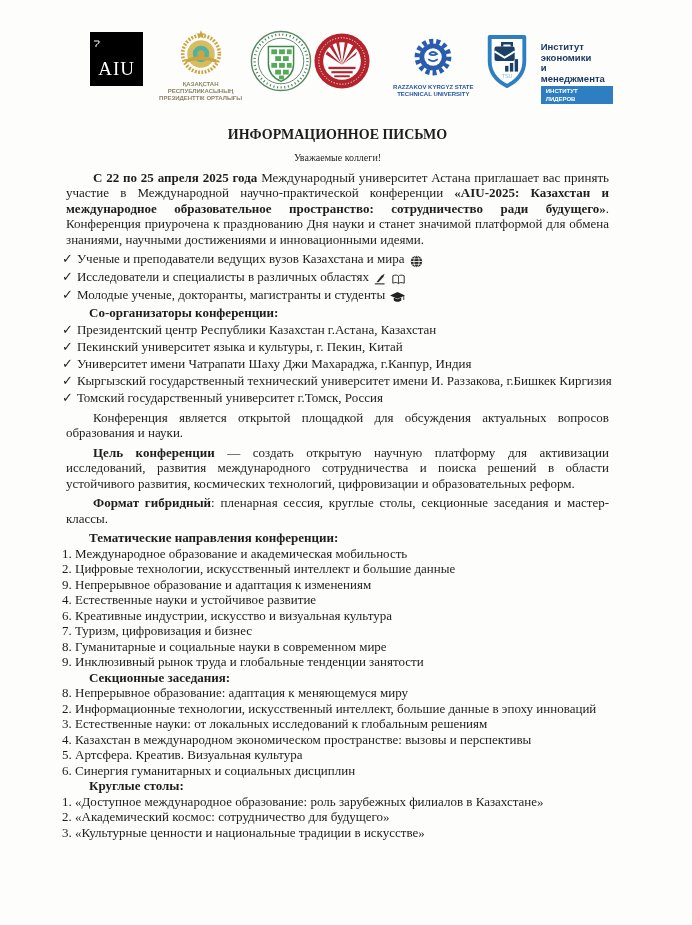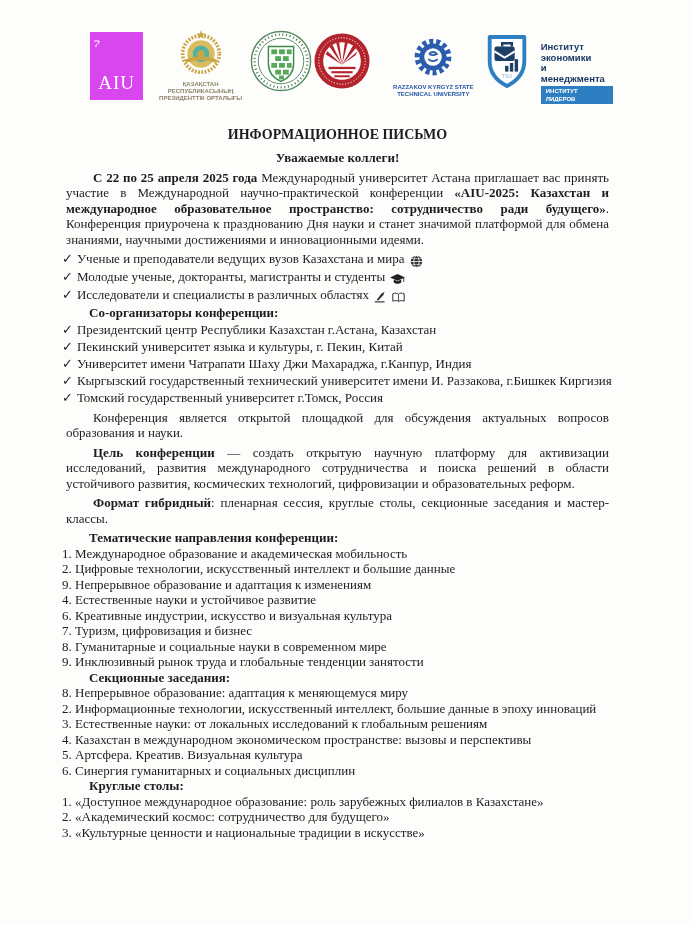--- a/index.html
+++ b/index.html
@@ -6,21 +6,21 @@
   body {
     width:692px; height:925px; overflow:hidden;
     background:#fdfdfb; color:#1d1d1d;
     font-family:"Liberation Serif", serif;
   }
   .page { padding:30px 79px 0 62px; }
 
   
   .logos { display:flex; align-items:flex-start; margin-left:28px; height:72px; }
   .logo-aiu {
-    width:54px; height:68px; margin-top:2px; background:#d946ef;
+    width:54px; height:54px; margin-top:2px; background:#000000;
     position:relative; display:flex; align-items:flex-end; justify-content:center;
   }
   .logo-aiu .glyph { position:absolute; top:2px; left:3px; }
   .logo-aiu .aiu-label {
     color:#fff; font-family:"Liberation Serif",serif; font-size:19px;
     letter-spacing:1px; margin-bottom:6px;
   }
   .logo-block { display:flex; flex-direction:column; align-items:center; }
   .pc-block { width:96px; margin-left:10px; }
   .cap {
@@ -35,21 +35,21 @@
   .tsu-shield { margin-left:6px; margin-top:2px; }
   .tsu-text { margin-left:9px; margin-top:12px; font-family:"Liberation Sans",sans-serif; }
   .tsu-line { font-weight:bold; color:#1b3a63; font-size:9.5px; line-height:10.5px; }
   .tsu-badge {
     display:inline-block; margin-top:2px; background:#2e7fc2; color:#fff;
     font-weight:bold; font-size:6px; line-height:8px; padding:1px 5px;
   }
 
   
   .title { text-align:center; font-weight:bold; font-size:14px; margin:25px 0 7px 0; }
-  .salutation { text-align:center; font-weight:bold; font-size:13px; line-height:15.5px; }
+  .salutation { text-align:center; font-weight:normal; font-size:10px; line-height:15.5px; }
   .para {
     margin:4px; font-size:13px; line-height:15.5px;
     text-align:justify; text-indent:27px;
   }
   .h { font-weight:bold; font-size:13px; line-height:15.5px; text-indent:27px; }
   .check-item {
     font-size:13px; line-height:15.5px; text-align:justify; margin:1.5px 0;
   }
   .chk { font-weight:bold; font-family:"DejaVu Sans",sans-serif; margin-right:4px; }
   .num-item { font-size:13px; line-height:15.5px; max-width:536px; }
@@ -168,33 +168,33 @@
   <div class="check-item">
     <span class="chk">✓</span><span>Ученые и преподаватели ведущих вузов Казахстана и мира</span><span class="inline-icon"><svg width="13" height="13" viewBox="0 0 16 16">
           <circle cx="8" cy="8" r="7" fill="#2b2b2b"></circle>
           <ellipse cx="8" cy="8" rx="3.2" ry="7" fill="none" stroke="#fff" stroke-width="1"></ellipse>
           <line x1="1" y1="8" x2="15" y2="8" stroke="#fff" stroke-width="1"></line>
           <line x1="2.5" y1="4.5" x2="13.5" y2="4.5" stroke="#fff" stroke-width="0.8"></line>
           <line x1="2.5" y1="11.5" x2="13.5" y2="11.5" stroke="#fff" stroke-width="0.8"></line>
         </svg></span>
   </div>
   <div class="check-item">
-    <span class="chk">✓</span><span>Молодые ученые, докторанты, магистранты и студенты</span><span class="inline-icon"><svg width="15" height="11" viewBox="0 0 18 13">
-          <polygon points="9,0 18,4 9,8 0,4" fill="#222"></polygon>
-          <path d="M4.5,6.5 L4.5,10 C7,12.2 11,12.2 13.5,10 L13.5,6.5 L9,8.5 Z" fill="#222"></path>
-          <line x1="16.5" y1="4.5" x2="16.5" y2="9.5" stroke="#222" stroke-width="1"></line>
-        </svg></span>
-  </div>
-  <div class="check-item">
     <span class="chk">✓</span><span>Исследователи и специалисты в различных областях</span><span class="inline-icon"><svg width="13" height="12" viewBox="0 0 16 14">
           <path d="M1 13 L13 13" stroke="#2b2b2b" stroke-width="1.4"></path>
           <path d="M3 11 L9 3 L13 0.5 L11.5 4.5 L5.5 11 Z" fill="#2b2b2b"></path>
         </svg></span><span class="inline-icon"><svg width="13" height="11" viewBox="0 0 16 13">
           <path d="M1 2 C4 0.5 7 1 8 2.5 C9 1 12 0.5 15 2 L15 11 C12 9.8 9 10.2 8 11.5 C7 10.2 4 9.8 1 11 Z" fill="none" stroke="#2b2b2b" stroke-width="1.2"></path>
           <line x1="8" y1="2.5" x2="8" y2="11.5" stroke="#2b2b2b" stroke-width="1"></line>
+        </svg></span>
+  </div>
+  <div class="check-item">
+    <span class="chk">✓</span><span>Молодые ученые, докторанты, магистранты и студенты</span><span class="inline-icon"><svg width="15" height="11" viewBox="0 0 18 13">
+          <polygon points="9,0 18,4 9,8 0,4" fill="#222"></polygon>
+          <path d="M4.5,6.5 L4.5,10 C7,12.2 11,12.2 13.5,10 L13.5,6.5 L9,8.5 Z" fill="#222"></path>
+          <line x1="16.5" y1="4.5" x2="16.5" y2="9.5" stroke="#222" stroke-width="1"></line>
         </svg></span>
   </div>
 
   <div class="h">Со-организаторы конференции:</div>
 
   <div class="check-item"><span class="chk">✓</span><span>Президентский центр Республики Казахстан г.Астана, Казахстан</span></div>
   <div class="check-item"><span class="chk">✓</span><span>Пекинский университет языка и культуры, г. Пекин, Китай</span></div>
   <div class="check-item"><span class="chk">✓</span><span>Университет имени Чатрапати Шаху Джи Махараджа, г.Канпур, Индия</span></div>
   <div class="check-item"><span class="chk">✓</span><span>Кыргызский государственный технический университет имени И. Раззакова, г.Бишкек Киргизия</span></div>
   <div class="check-item"><span class="chk">✓</span><span>Томский государственный университет г.Томск, Россия</span></div>

